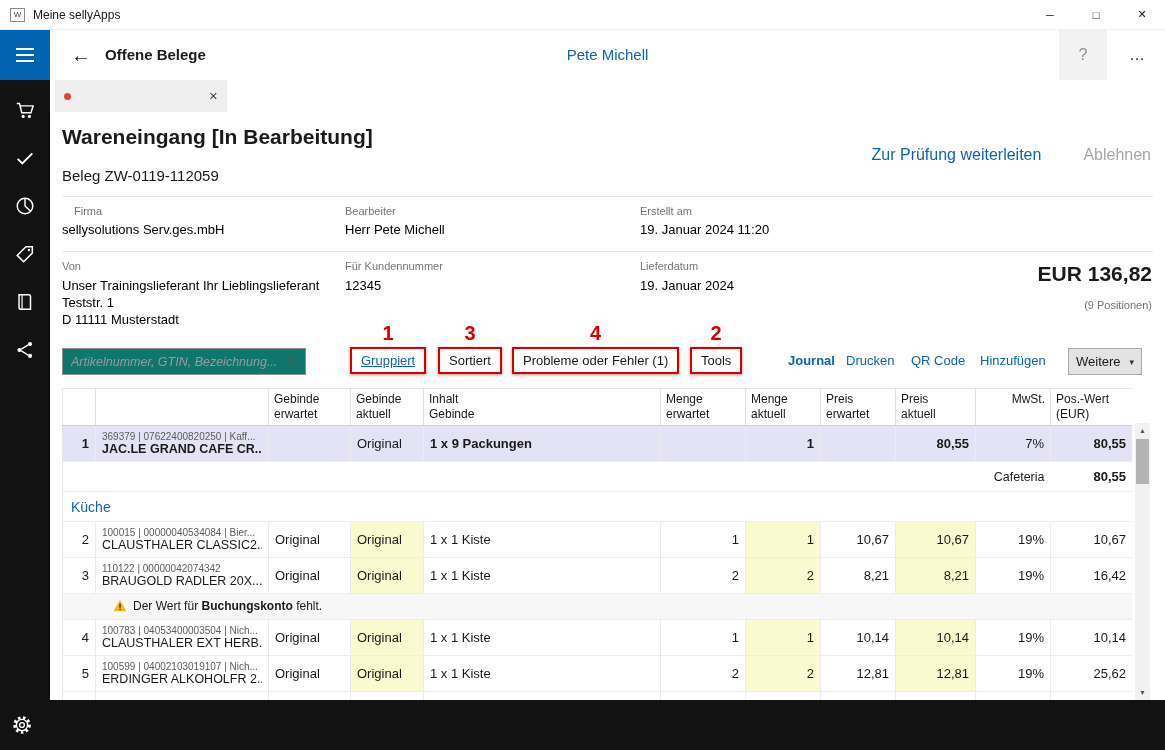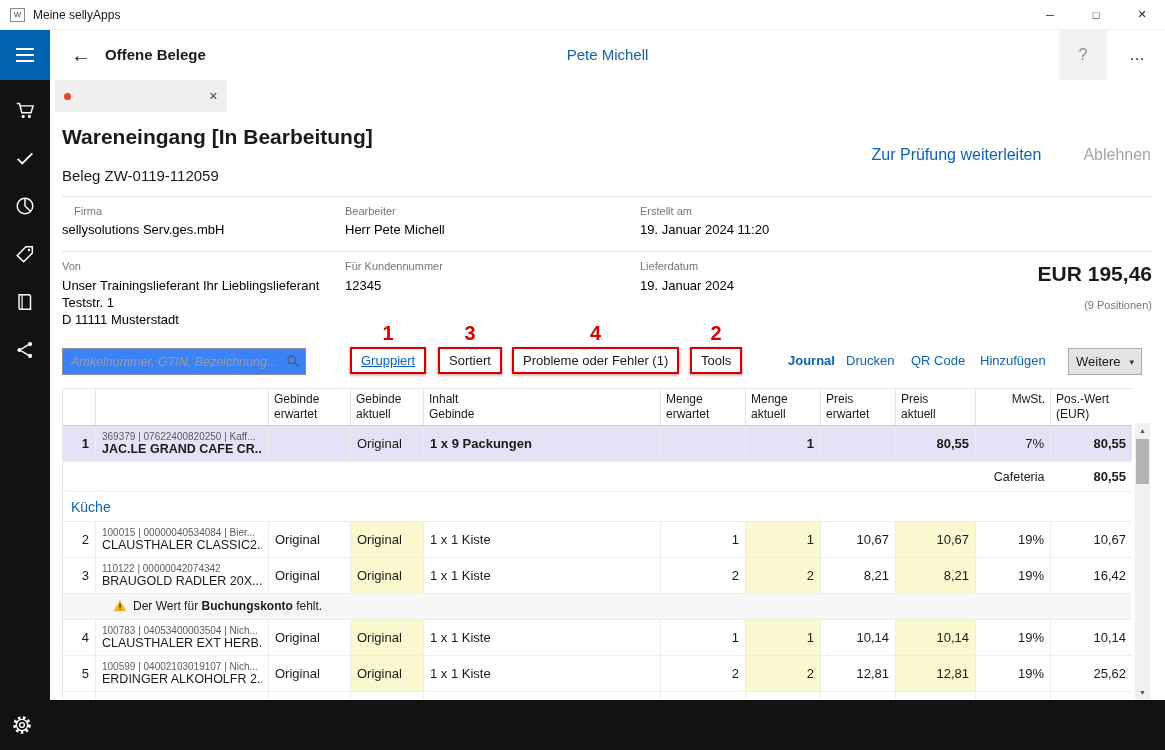--- a/index.html
+++ b/index.html
@@ -53,21 +53,21 @@
   .doc-subtitle { position:absolute; left:12px; top:55px; font-size:15px; }
   .divider { position:absolute; left:12px; right:12px; height:0; border-top:1px solid #e6e6e6; }
   .d1 { top:84px; } .d2 { top:139px; }
   .lbl { position:absolute; font-size:11px; color:#767676; }
   .val { position:absolute; font-size:13px; color:#000; }
   .total-amount { position:absolute; right:13px; top:150px; font-size:21px; font-weight:bold; }
   .total-pos { position:absolute; right:13px; top:187px; font-size:11px; color:#767676; }
 
   
   .search-wrap { position:absolute; left:12px; top:236px; width:244px; height:27px; }
-  .search-wrap input { width:100%; height:100%; border:1px solid #8f8f8f; padding:0 26px 0 8px; font-size:12.5px; font-family:inherit; background:#3b82f6; }
+  .search-wrap input { width:100%; height:100%; border:1px solid #8f8f8f; padding:0 26px 0 8px; font-size:12.5px; font-family:inherit; background:#0f766e; }
   .search-wrap input::placeholder { font-style:italic; color:#9a9a9a; }
   .search-wrap svg { position:absolute; right:6px; top:6px; }
   .anno { position:absolute; top:235px; border:2px solid #d40000; padding:2px 3px; background:transparent; box-shadow:0 1px 3px rgba(130,0,0,.45); }
   .anno-num { position:absolute; top:-27px; left:0; width:100%; text-align:center; font-size:20px; font-weight:bold; color:#d80000; }
   .tb-btn { display:inline-block; font-size:13px; padding:2px 6px; color:#1a1a1a; white-space:nowrap; }
   .tb-btn.active { color:#0d63b5; text-decoration:underline; }
   .a-group { left:300px; } .a-sort { left:388px; } .a-problems { left:462px; } .a-tools { left:640px; }
   .tb-link { position:absolute; top:241px; font-size:13px; color:#0d63b5; white-space:nowrap; }
   .l-journal { left:738px;font-weight:bold; } .l-print { left:796px; } .l-qr { left:861px; } .l-add { left:930px; }
   .more-dd { position:absolute; left:1018px; top:236px; width:74px; height:27px; background:#e3e3e3; border:1px solid #aaa; font-size:13px; display:flex; align-items:center; justify-content:space-between; padding:0 7px; }
@@ -211,21 +211,21 @@
     <div class="divider d2"></div>
     <div class="lbl" style="left:12px;top:148px">Von</div>
     <div class="val" style="left:12px;top:166px">Unser Trainingslieferant Ihr Lieblingslieferant</div>
     <div class="val" style="left:12px;top:183px">Teststr. 1</div>
     <div class="val" style="left:12px;top:200px">D 11111 Musterstadt</div>
     <div class="lbl" style="left:295px;top:148px">Für Kundennummer</div>
     <div class="val" style="left:295px;top:166px">12345</div>
     <div class="lbl" style="left:590px;top:148px">Lieferdatum</div>
     <div class="val" style="left:590px;top:166px">19. Januar 2024</div>
 
-    <div class="total-amount">EUR 195,46</div>
+    <div class="total-amount">EUR 136,82</div>
     <div class="total-pos">(9 Positionen)</div>
 
     <div class="search-wrap">
       <input type="text" placeholder="Artikelnummer, GTIN, Bezeichnung..." style="">
       <svg width="14" height="14" viewBox="0 0 18 18">
           <circle cx="7.5" cy="7.5" r="5" fill="none" stroke="#555" stroke-width="1.5"></circle>
           <path d="M11.2 11.2L16 16" stroke="#555" stroke-width="1.5"></path>
         </svg>
     </div>
 

